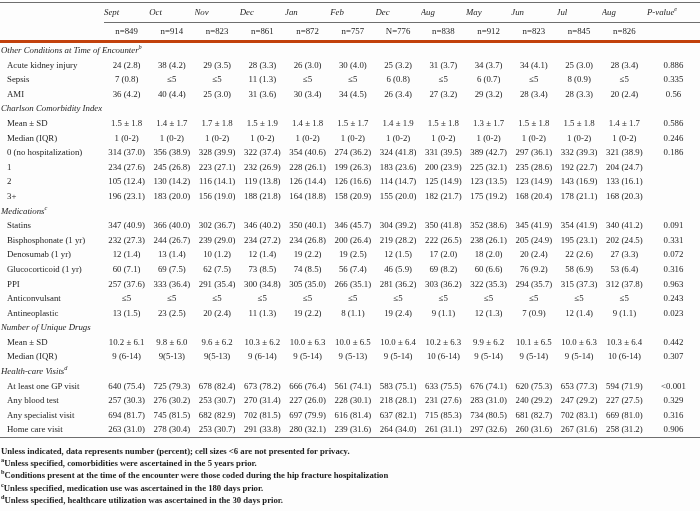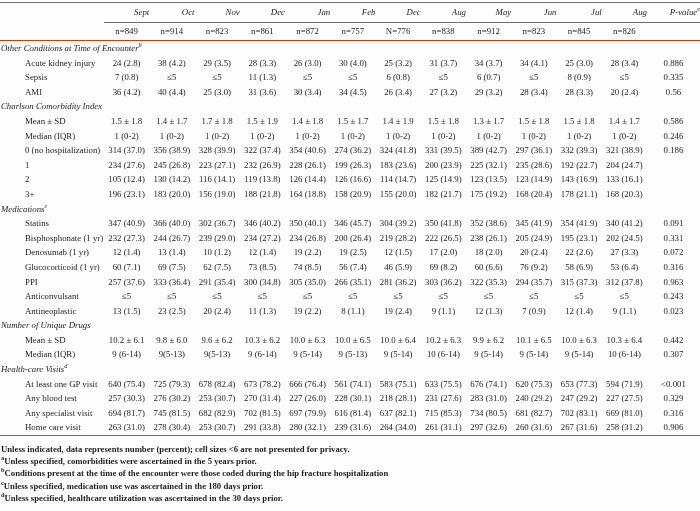--- a/index.html
+++ b/index.html
@@ -28,24 +28,24 @@
   }
   .tbl th, .tbl td {
     padding: 0;
     margin: 0;
     font-weight: normal;
     height: 14.6px;
     overflow: hidden;
     white-space: nowrap;
     vertical-align: middle;
   }
-  tr.months th { font-style: italic; height: 19px; text-align: right; }
+  tr.months th { font-style: italic; height: 19px; text-align: left; }
   tr.months th.rule { border-bottom: 1px solid #6e6e6e; }
-  tr.nrow td { height: 17px; text-align: center; border-bottom: 1px solid #c2410c; }
-  td.lbl { text-align: left; padding-left: 25px; margin-top: 28px; }
+  tr.nrow td { height: 17px; text-align: center; border-bottom: 3px solid #c2410c; }
+  td.lbl { text-align: left; padding-left: 7px; margin-top: 28px; }
   td.val, td.pv { text-align: center; }
   tr.section td { font-style: italic; text-align: left; padding-left: 1px; }
   sup { font-size: 6.3px; vertical-align: super; line-height: 0; }
   .footnotes {
     font-family: "Liberation Serif", serif;
     font-size: 8.7px;
     line-height: 12.2px;
     color: #1e1e1e;
     margin-top: 7px;
     padding-left: 1px;

